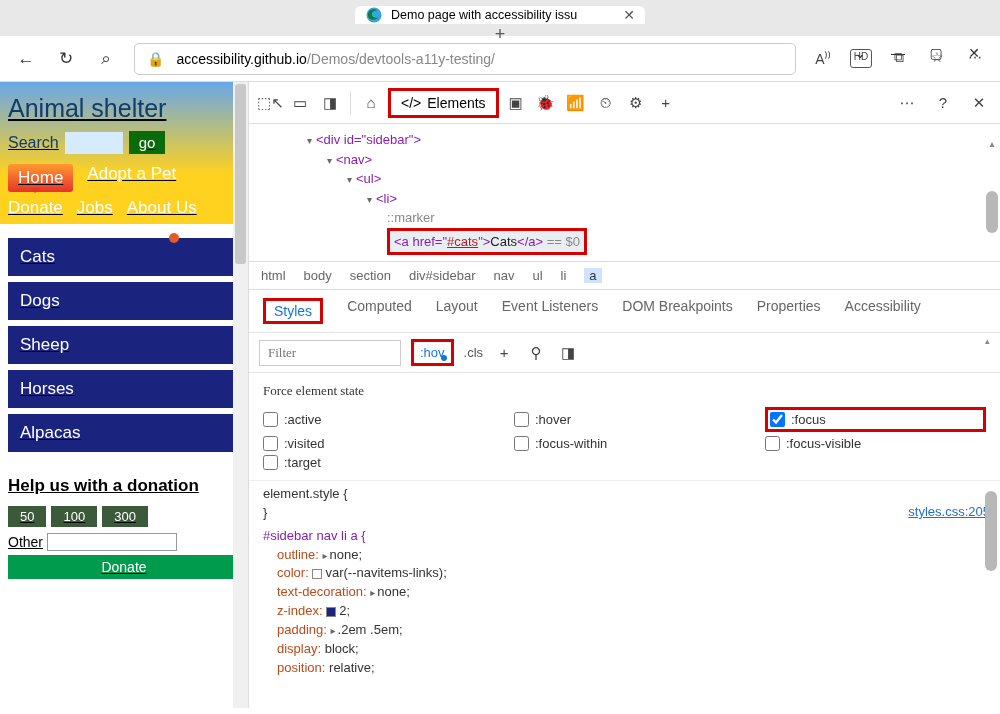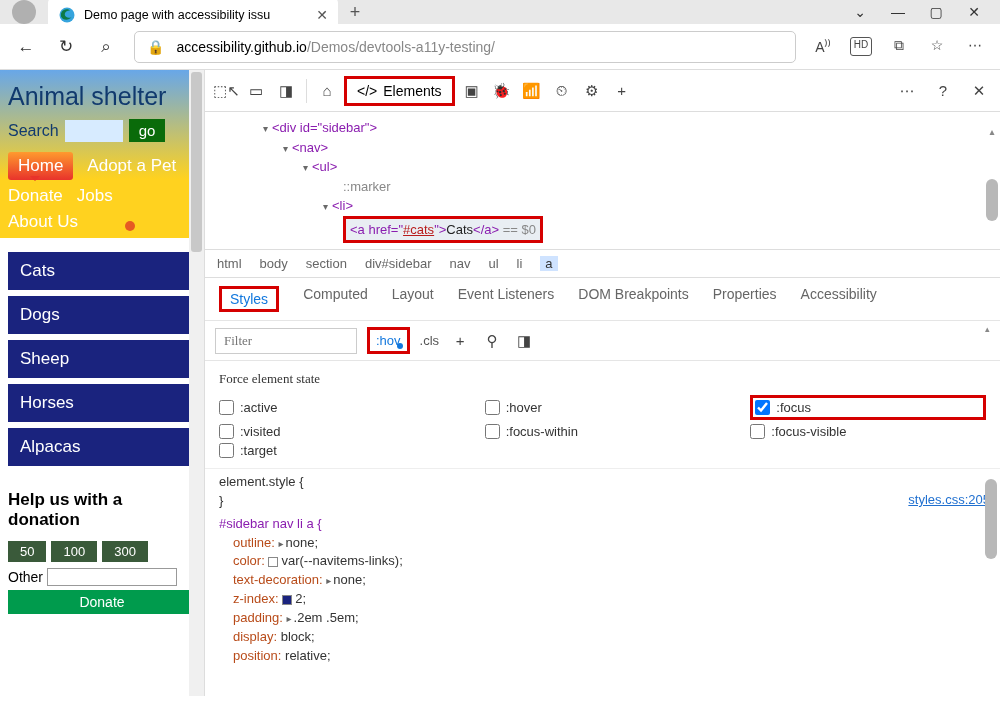--- a/index.html
+++ b/index.html
@@ -1,49 +1,49 @@
 <!DOCTYPE html>
 <html><head>
 <meta charset="utf-8">
 <style>
 * { box-sizing: border-box; margin: 0; padding: 0; font-family: "Segoe UI", sans-serif; }
 body { width: 1000px; height: 714px; background: #fff; overflow: hidden; }
 
 
-.titlebar { height: 24px; background: #e8e8e8; display: flex; align-items: center; }
+.titlebar { height: 36px; background: #e8e8e8; display: flex; align-items: center; flex-direction: column; }
 .avatar { width: 24px; height: 24px; background: #b0b0b0; border-radius: 50%; margin: 0 12px; }
 .tab { background: #fff; height: 36px; margin-top: 6px; border-radius: 6px 6px 0 0; display: flex; align-items: center; padding: 0 10px; width: 290px; gap: 8px; }
 .tab-title { font-size: 12.5px; white-space: nowrap; overflow: hidden; flex: 1; }
 .edge-icon { width: 18px; height: 18px; }
 .newtab { width: 34px; text-align: center; font-size: 18px; color: #555; }
 .win-controls { margin-left: auto; display: flex; gap: 22px; padding-right: 18px; font-size: 14px; color: #333; }
 .win-controls span { width: 16px; text-align: center; }
 
 
 .addrbar { height: 46px; display: flex; align-items: center; gap: 16px; padding: 0 14px; border-bottom: 1px solid #ddd; }
 .nav-btn { width: 24px; text-align: center; font-size: 17px; color: #333; }
 .url-box { flex: 1; height: 32px; border: 1px solid #ccc; border-radius: 5px; display: flex; align-items: center; padding: 0 12px; gap: 12px; font-size: 14px; }
 .url-gray { color: #888; text-align: center; }
 .toolbar-icons { display: flex; gap: 16px; color: #444; font-size: 14px; }
 .ti{ width:22px; text-align:center;}
 
 
 .content { display: flex; height: calc(714px - 88px); }
-.page { width: 204px; overflow: hidden; position: relative; }
+.page { width: 248px; overflow: hidden; position: relative; text-decoration: underline; }
 .page-scroll { position: absolute; right: 0; top: 0; width: 15px; height: 100%; background: #f0f0f0; }
 .page-thumb { width: 11px; margin: 2px; height: 180px; background: #c8c8c8; border-radius: 3px; }
 
 
 .hero { background: linear-gradient(180deg,#68a7e8 0%,#ffd21f 65%,#ffd21f 100%); padding: 12px 8px 6px; }
 .hero h1 { font-size: 25px; font-weight: 400; color: #113a6e; margin-bottom: 8px; }
 .searchrow { display:flex; gap:6px; align-items:center; }
 .searchrow label { font-size: 16px; color:#113a6e; }
 .searchrow input { width: 58px; height: 22px; background:#d7ebff; border:none; }
 .go { background:#0a6b0a; color:#fff; padding:3px 10px; font-size:15px; }
-.mainnav { margin-top:10px; display:flex; flex-wrap:wrap; gap:6px 14px;align-items:center; }
+.mainnav { margin-top:10px; display:flex; flex-wrap:wrap; gap:6px 14px; }
 .mainnav a { color:#fff; font-size:17px; text-decoration:none; }
 .home-btn { background:linear-gradient(180deg,#ff9a2e,#e8332b); padding:4px 10px; border-radius:3px; position:relative; }
 .home-btn::after{ content:""; position:absolute; bottom:-6px; left:22px; border:5px solid transparent; border-top-color:#e8332b; }
 .adopt { }
 .sidenav { padding: 14px 8px; }
 .sidenav a { display:block; background:#1a237e; color:#fff; padding:9px 12px; font-size:17px; margin-bottom:6px; }
 .help { padding: 4px 8px; }
 .help h3 { font-size:17px; font-weight:700; line-height:1.2; }
 .donation-btns { display:flex; gap:5px; margin:10px 0 6px; }
 .donation-btns span { background:#3a5a3a; color:#fff; padding:3px 12px; font-size:13px; }
@@ -208,22 +208,22 @@
         <span class="ico">⋯</span>
         <span class="ico">?</span>
         <span class="ico">✕</span>
       </div>
     </div>
 
     <div class="dom-tree">
       <div style="padding-left:32px"><span class="caret"></span><span class="tag">&lt;div id="sidebar"&gt;</span></div>
       <div style="padding-left:52px"><span class="caret"></span><span class="tag">&lt;nav&gt;</span></div>
       <div style="padding-left:72px"><span class="caret"></span><span class="tag">&lt;ul&gt;</span></div>
+      <div style="padding-left:92px"><span class="caret"></span><span class="tag">&lt;li&gt;</span></div>
       <div style="padding-left:112px"><span class="pseudo">::marker</span></div>
-      <div style="padding-left:92px"><span class="caret"></span><span class="tag">&lt;li&gt;</span></div>
       <div style="padding-left:112px;position:relative">
         <span class="bpdot" style="left:-106px;top:5px"></span>
         <span class="sel-line red-box">
           <span class="tag">&lt;a href="</span><span class="val">#cats</span><span class="tag">"&gt;</span><span class="txt">Cats</span><span class="tag">&lt;/a&gt;</span><span class="pseudo"> == $0</span>
         </span>
       </div>
       <div class="dom-scroll">
           <div style="font-size:10px;color:#888;text-align:center">▴</div>
           <div class="dom-thumb"></div>
         </div>

